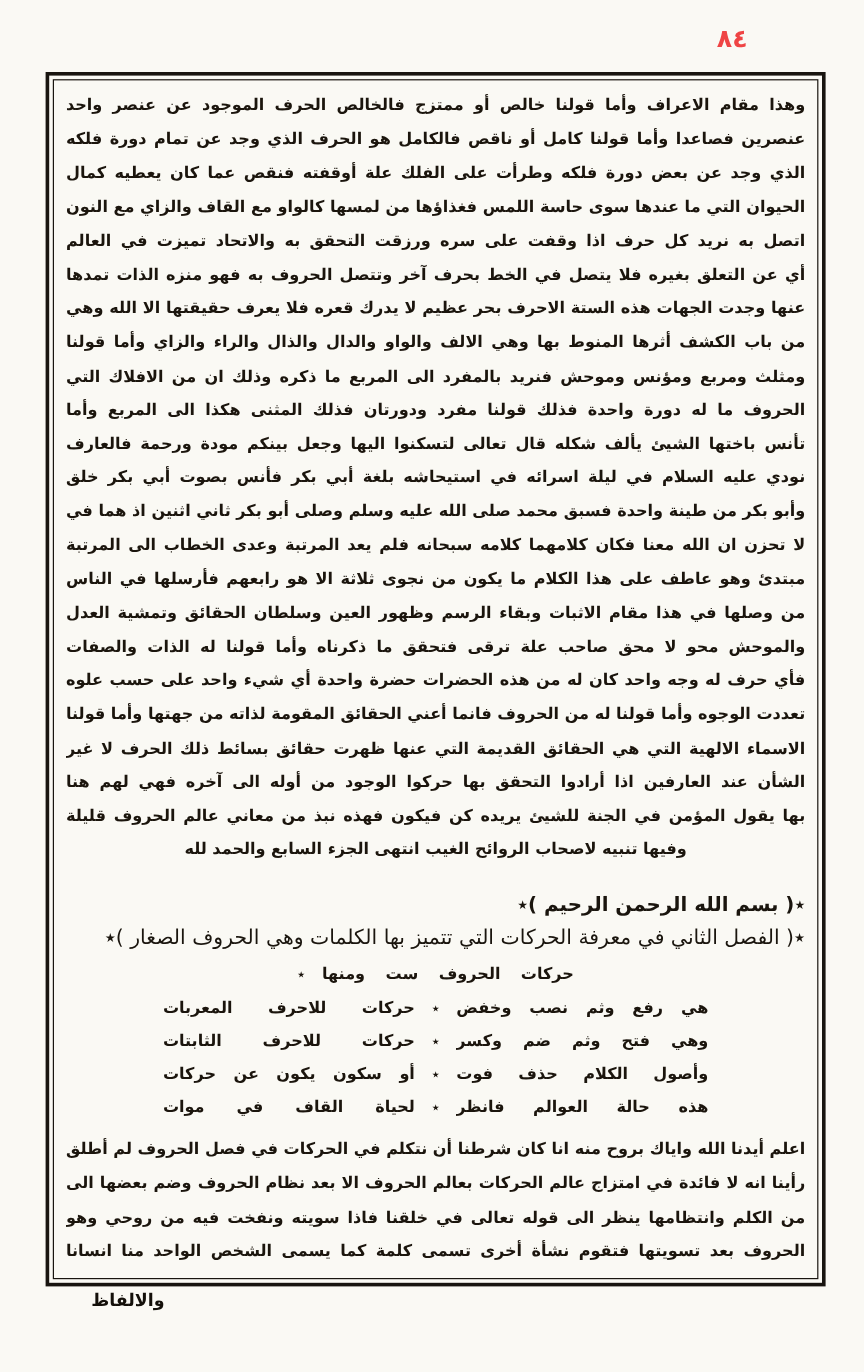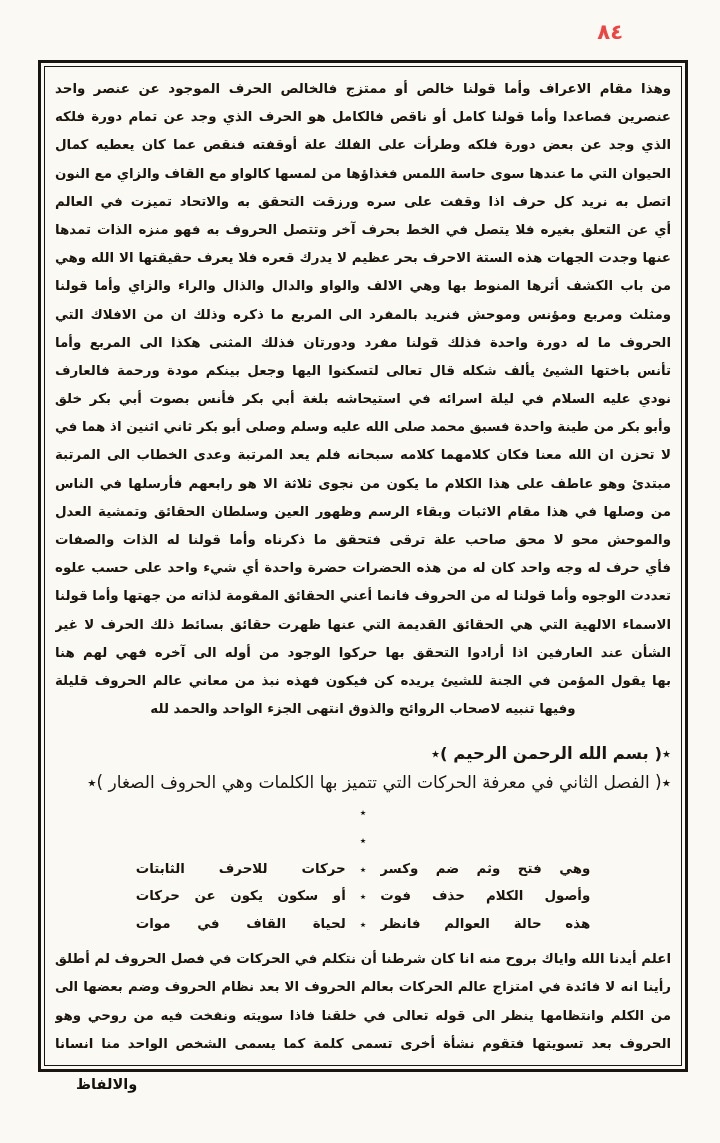--- a/index.html
+++ b/index.html
@@ -120,34 +120,37 @@
 
         <div class="body-line">تعددت الوجوه وأما قولنا له من الحروف فانما أعني الحقائق المقومة لذاته من جهتها وأما قولنا له من الاسماء فنريد به</div>
 
         <div class="body-line">الاسماء الالهية التي هي الحقائق القديمة التي عنها ظهرت حقائق بسائط ذلك الحرف لا غير ولها منافع كثيرة عالية</div>
 
         <div class="body-line">الشأن عند العارفين اذا أرادوا التحقق بها حركوا الوجود من أوله الى آخره فهي لهم هنا خصوص وفي الآخرة عموم</div>
 
         <div class="body-line">بها يقول المؤمن في الجنة للشيئ يريده كن فيكون فهذه نبذ من معاني عالم الحروف قليلة على أوجز ما يمكن وأخصره</div>
       </div>
 
-    <div class="closing-line">وفيها تنبيه لاصحاب الروائح والذوق انتهى الجزء الواحد والحمد لله</div>
+    <div class="closing-line">وفيها تنبيه لاصحاب الروائح الغيب انتهى الجزء السابع والحمد لله</div>
 
     <div class="basmala">٭( بسم الله الرحمن الرحيم )٭</div>
 
     <div class="section-heading">٭( الفصل الثاني في معرفة الحركات التي تتميز بها الكلمات وهي الحروف الصغار )٭</div>
 
     <div class="poem">
 
         <div class="verse">
+          <div class="hemistich">حركات الحروف ست ومنها</div>
           <div class="verse-sep">٭</div>
         </div>
 
         <div class="verse">
+          <div class="hemistich">هي رفع وثم نصب وخفض</div>
           <div class="verse-sep">٭</div>
+          <div class="hemistich">حركات للاحرف المعربات</div>
         </div>
 
         <div class="verse">
           <div class="hemistich">وهي فتح وثم ضم وكسر</div>
           <div class="verse-sep">٭</div>
           <div class="hemistich">حركات للاحرف الثابتات</div>
         </div>
 
         <div class="verse">
           <div class="hemistich">وأصول الكلام حذف فوت</div>

